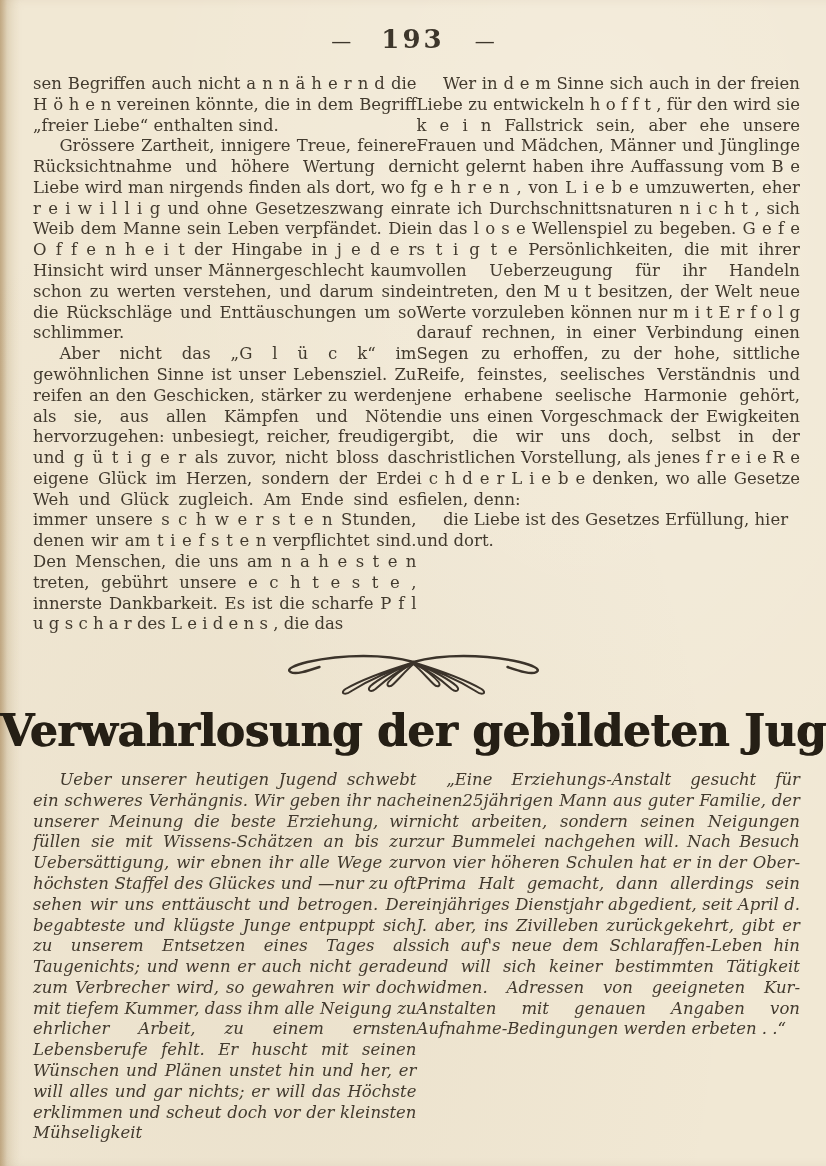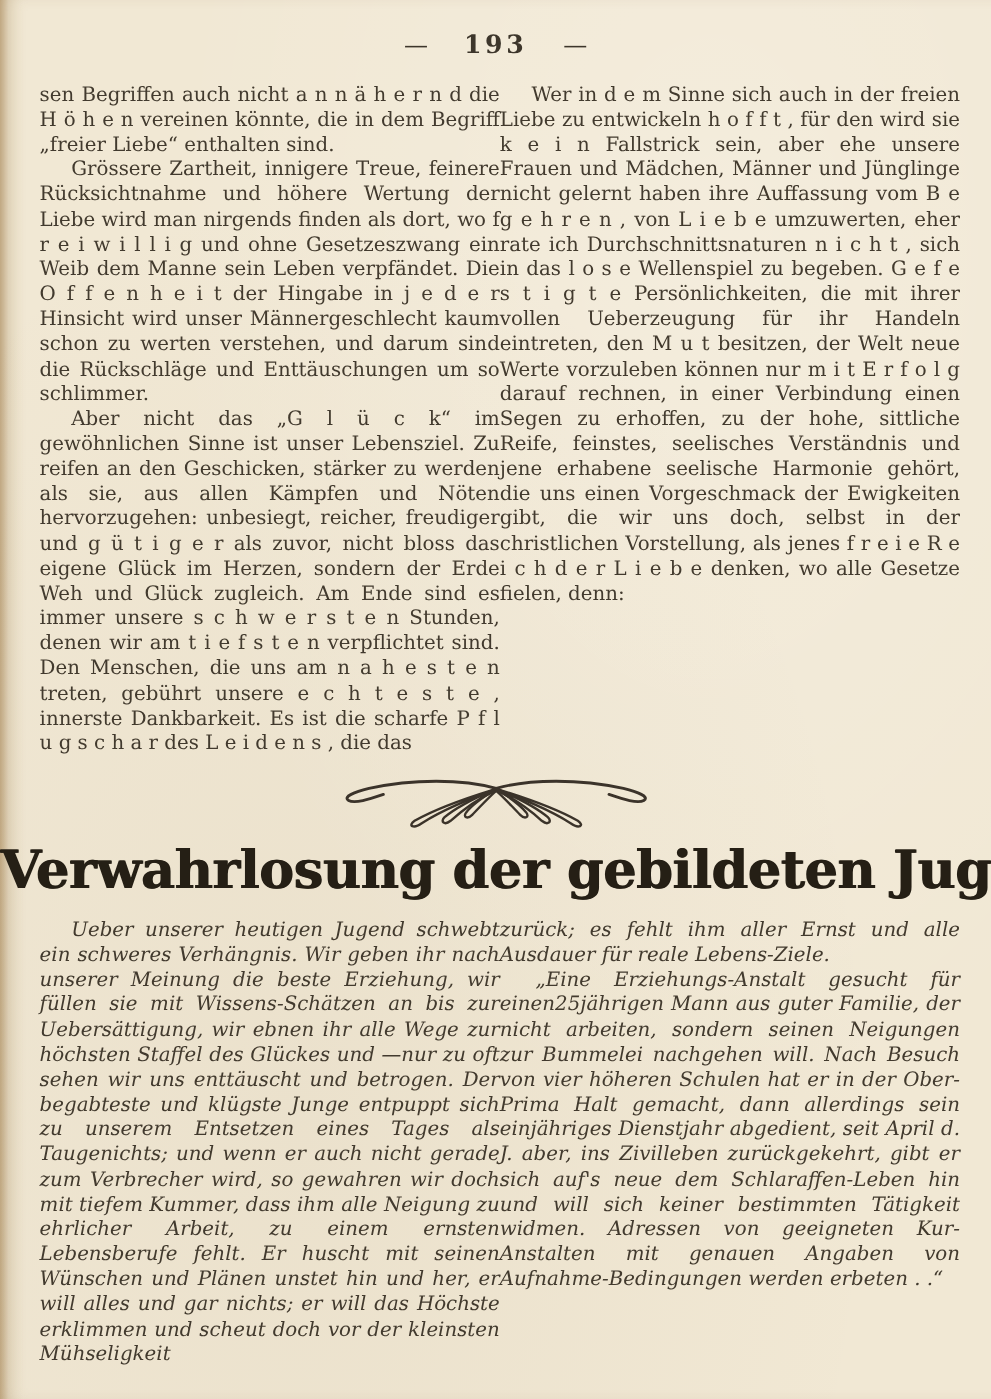--- a/index.html
+++ b/index.html
@@ -12,21 +12,21 @@
       linear-gradient(90deg, #dcc9a4 0px, #eee4cc 7px, #f1e8d4 20px),
       #f1e8d4;
     box-shadow: inset 14px 0 18px -12px rgba(120,80,40,0.45);
     color:#423a2e;
     font-family:"DejaVu Serif","Liberation Serif",serif;
   }
   .page-header{
     display:flex;justify-content:center;align-items:baseline;gap:30px;
     padding-top:24px;font-size:20px;color:#3d362b;
   }
-  .page-number{font-size:21px;letter-spacing:3px;font-weight:bold;}
+  .page-number{font-size:26px;letter-spacing:3px;font-weight:bold;}
   .header-dash{font-size:20px;}
   .columns{
     display:flex;gap:0;padding:0 26px 0 33px;margin-top:20px;
   }
   .col{
     flex:1;min-width:0;text-align:justify;
     font-size:16.5px;line-height:1.26;
     hyphens:none;
   }
   .col p{margin:0;}
@@ -62,20 +62,21 @@
   </div>
 
   <div class="columns">
     <div class="col">
       <p class="cont">sen Begriffen auch nicht a n n ä h e r n d die H ö h e n vereinen könnte, die in dem Begriff „freier Liebe“ enthalten sind.</p>
       <p class="ind">Grössere Zartheit, innigere Treue, feinere Rücksichtnahme und höhere Wertung der Liebe wird man nirgends finden als dort, wo f r e i w i l l i g und ohne Gesetzeszwang ein Weib dem Manne sein Leben verpfändet. Die O f f e n h e i t der Hingabe in j e d e r Hinsicht wird unser Männergeschlecht kaum schon zu werten verstehen, und darum sind die Rückschläge und Enttäuschungen um so schlimmer.</p>
       <p class="ind">Aber nicht das „G l ü c k“ im gewöhnlichen Sinne ist unser Lebensziel. Zu reifen an den Geschicken, stärker zu werden als sie, aus allen Kämpfen und Nöten hervorzugehen: unbesiegt, reicher, freudiger und g ü t i g e r als zuvor, nicht bloss das eigene Glück im Herzen, sondern der Erde Weh und Glück zugleich. Am Ende sind es immer unsere s c h w e r s t e n Stunden, denen wir am t i e f s t e n verpflichtet sind. Den Menschen, die uns am n a h e s t e n treten, gebührt unsere e c h t e s t e , innerste Dankbarkeit. Es ist die scharfe P f l u g s c h a r des L e i d e n s , die das</p>
     </div>
     <div class="col">
       <p class="ind">Wer in d e m Sinne sich auch in der freien Liebe zu entwickeln h o f f t , für den wird sie k e i n Fallstrick sein, aber ehe unsere Frauen und Mädchen, Männer und Jünglinge nicht gelernt haben ihre Auffassung vom B e g e h r e n , von L i e b e umzuwerten, eher rate ich Durchschnittsnaturen n i c h t , sich in das l o s e Wellenspiel zu begeben. G e f e s t i g t e Persönlichkeiten, die mit ihrer vollen Ueberzeugung für ihr Handeln eintreten, den M u t besitzen, der Welt neue Werte vorzuleben können nur m i t E r f o l g darauf rechnen, in einer Verbindung einen Segen zu erhoffen, zu der hohe, sittliche Reife, feinstes, seelisches Verständnis und jene erhabene seelische Harmonie gehört, die uns einen Vorgeschmack der Ewigkeiten gibt, die wir uns doch, selbst in der christlichen Vorstellung, als jenes f r e i e R e i c h d e r L i e b e denken, wo alle Gesetze fielen, denn:</p>
+      <p class="closing-quote">die Liebe ist des Gesetzes Erfüllung, hier und dort.</p>
     </div>
   </div>
 
   <div class="divider-wrap">
     <svg width="285" height="50" viewBox="0 0 280 50" stroke="#3b332a" fill="none" stroke-linecap="round">
       <g stroke-width="2.4">
         <path d="M140 13 C 112 5, 70 5, 34 13 C 22 16, 12 20, 17 23 C 22 26, 34 22, 46 18"></path>
         <path d="M140 13 C 168 5, 210 5, 246 13 C 258 16, 268 20, 263 23 C 258 26, 246 22, 234 18"></path>
       </g>
       <g stroke-width="2">
@@ -91,18 +92,17 @@
     </svg>
   </div>
 
   <div class="heading">Verwahrlosung der gebildeten Jugend.</div>
 
   <div class="columns bottom">
     <div class="col">
       <p class="ind">Ueber unserer heutigen Jugend schwebt ein schweres Verhängnis. Wir geben ihr nach unserer Meinung die beste Erziehung, wir füllen sie mit Wissens-Schätzen an bis zur Uebersättigung, wir ebnen ihr alle Wege zur höchsten Staffel des Glückes und —nur zu oft sehen wir uns enttäuscht und betrogen. Der begabteste und klügste Junge entpuppt sich zu unserem Entsetzen eines Tages als Taugenichts; und wenn er auch nicht gerade zum Verbrecher wird, so gewahren wir doch mit tiefem Kummer, dass ihm alle Neigung zu ehrlicher Arbeit, zu einem ernsten Lebensberufe fehlt. Er huscht mit seinen Wünschen und Plänen unstet hin und her, er will alles und gar nichts; er will das Höchste erklimmen und scheut doch vor der kleinsten Mühseligkeit</p>
     </div>
     <div class="col">
-      <p class="cont">zurück; es fehlt ihm aller Ernst und alle Ausdauer für reale Lebens-Ziele.</p>
       <p class="ad-quote">„Eine Erziehungs-Anstalt gesucht für einen25jährigen Mann aus guter Familie, der nicht arbeiten, sondern seinen Neigungen zur Bummelei nachgehen will. Nach Besuch von vier höheren Schulen hat er in der Ober-Prima Halt gemacht, dann allerdings sein einjähriges Dienstjahr abgedient, seit April d. J. aber, ins Zivilleben zurückgekehrt, gibt er sich auf's neue dem Schlaraffen-Leben hin und will sich keiner bestimmten Tätigkeit widmen. Adressen von geeigneten Kur-Anstalten mit genauen Angaben von Aufnahme-Bedingungen werden erbeten . .“</p>
     </div>
   </div>
 
 </div>
 
 </body></html>

